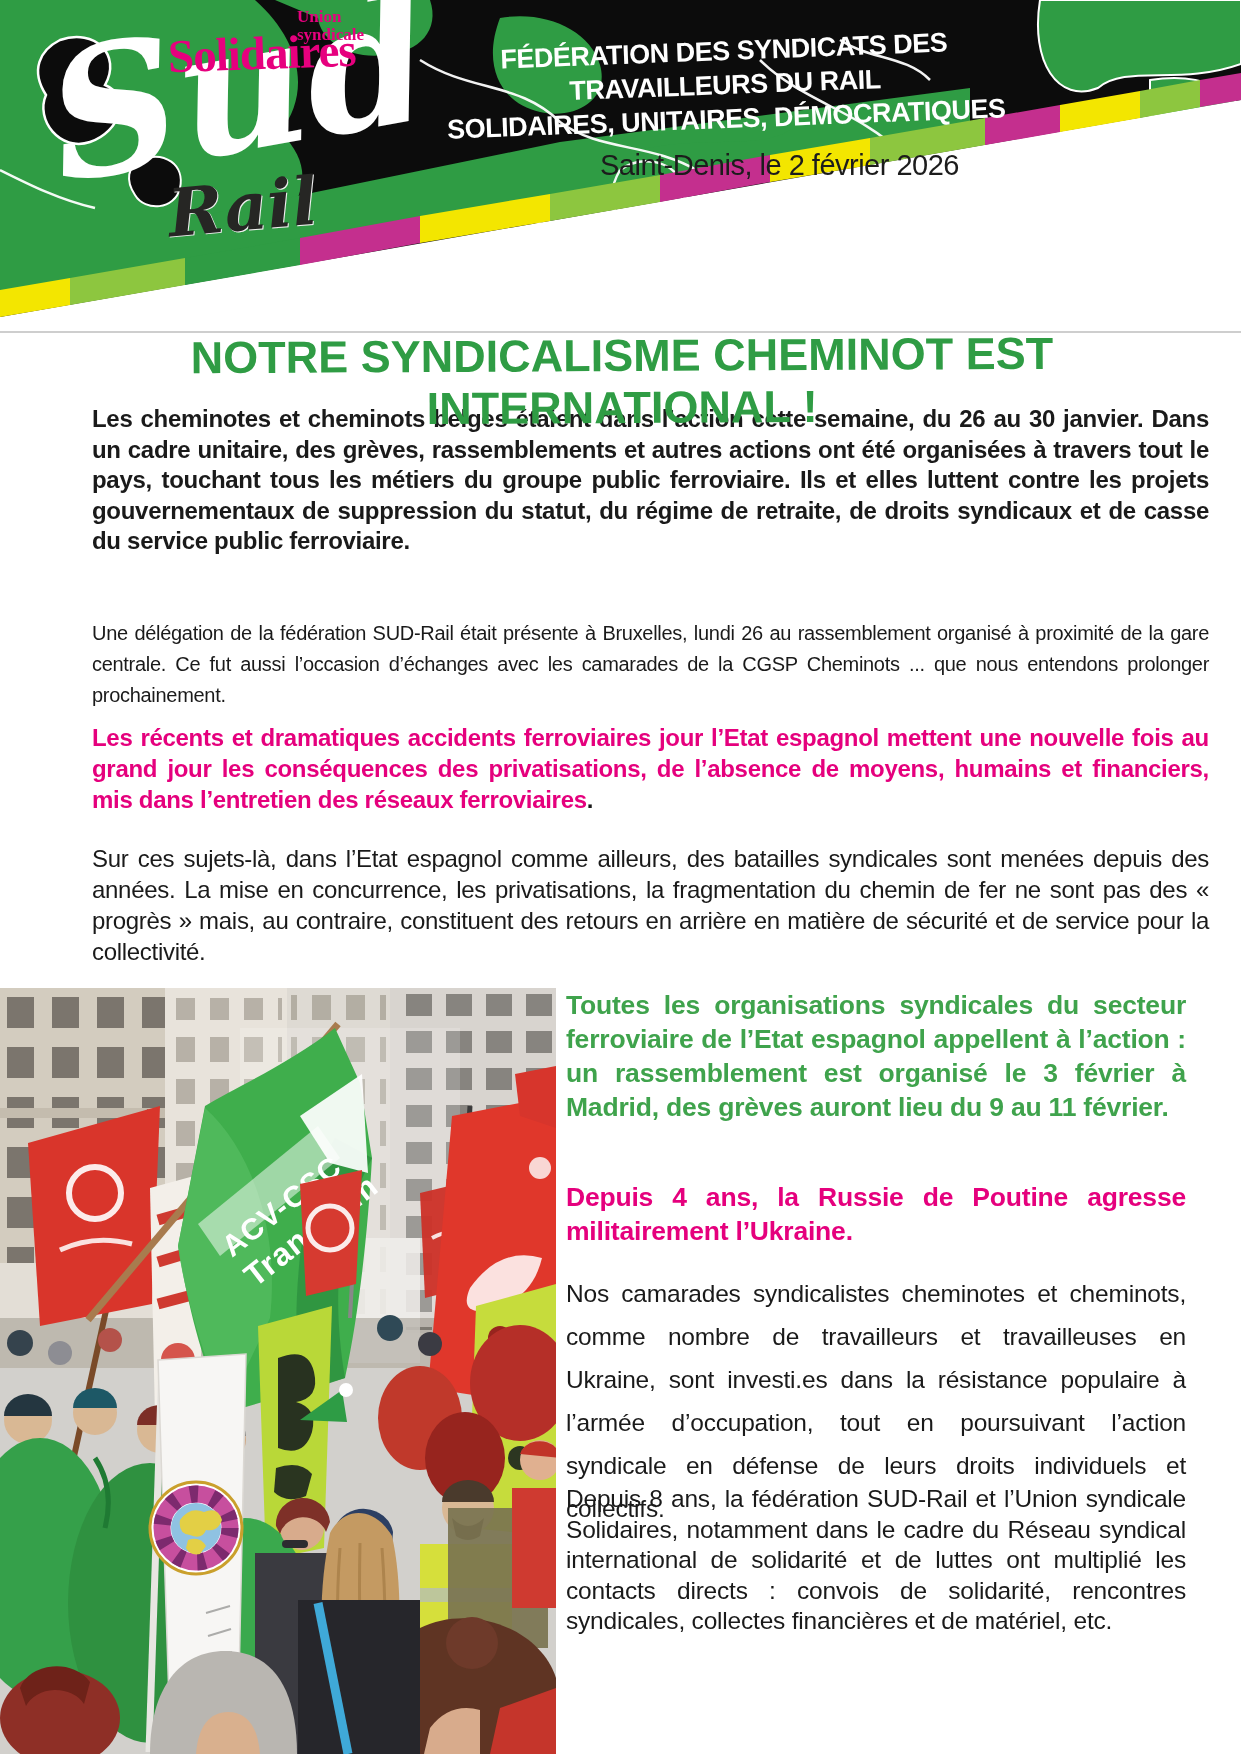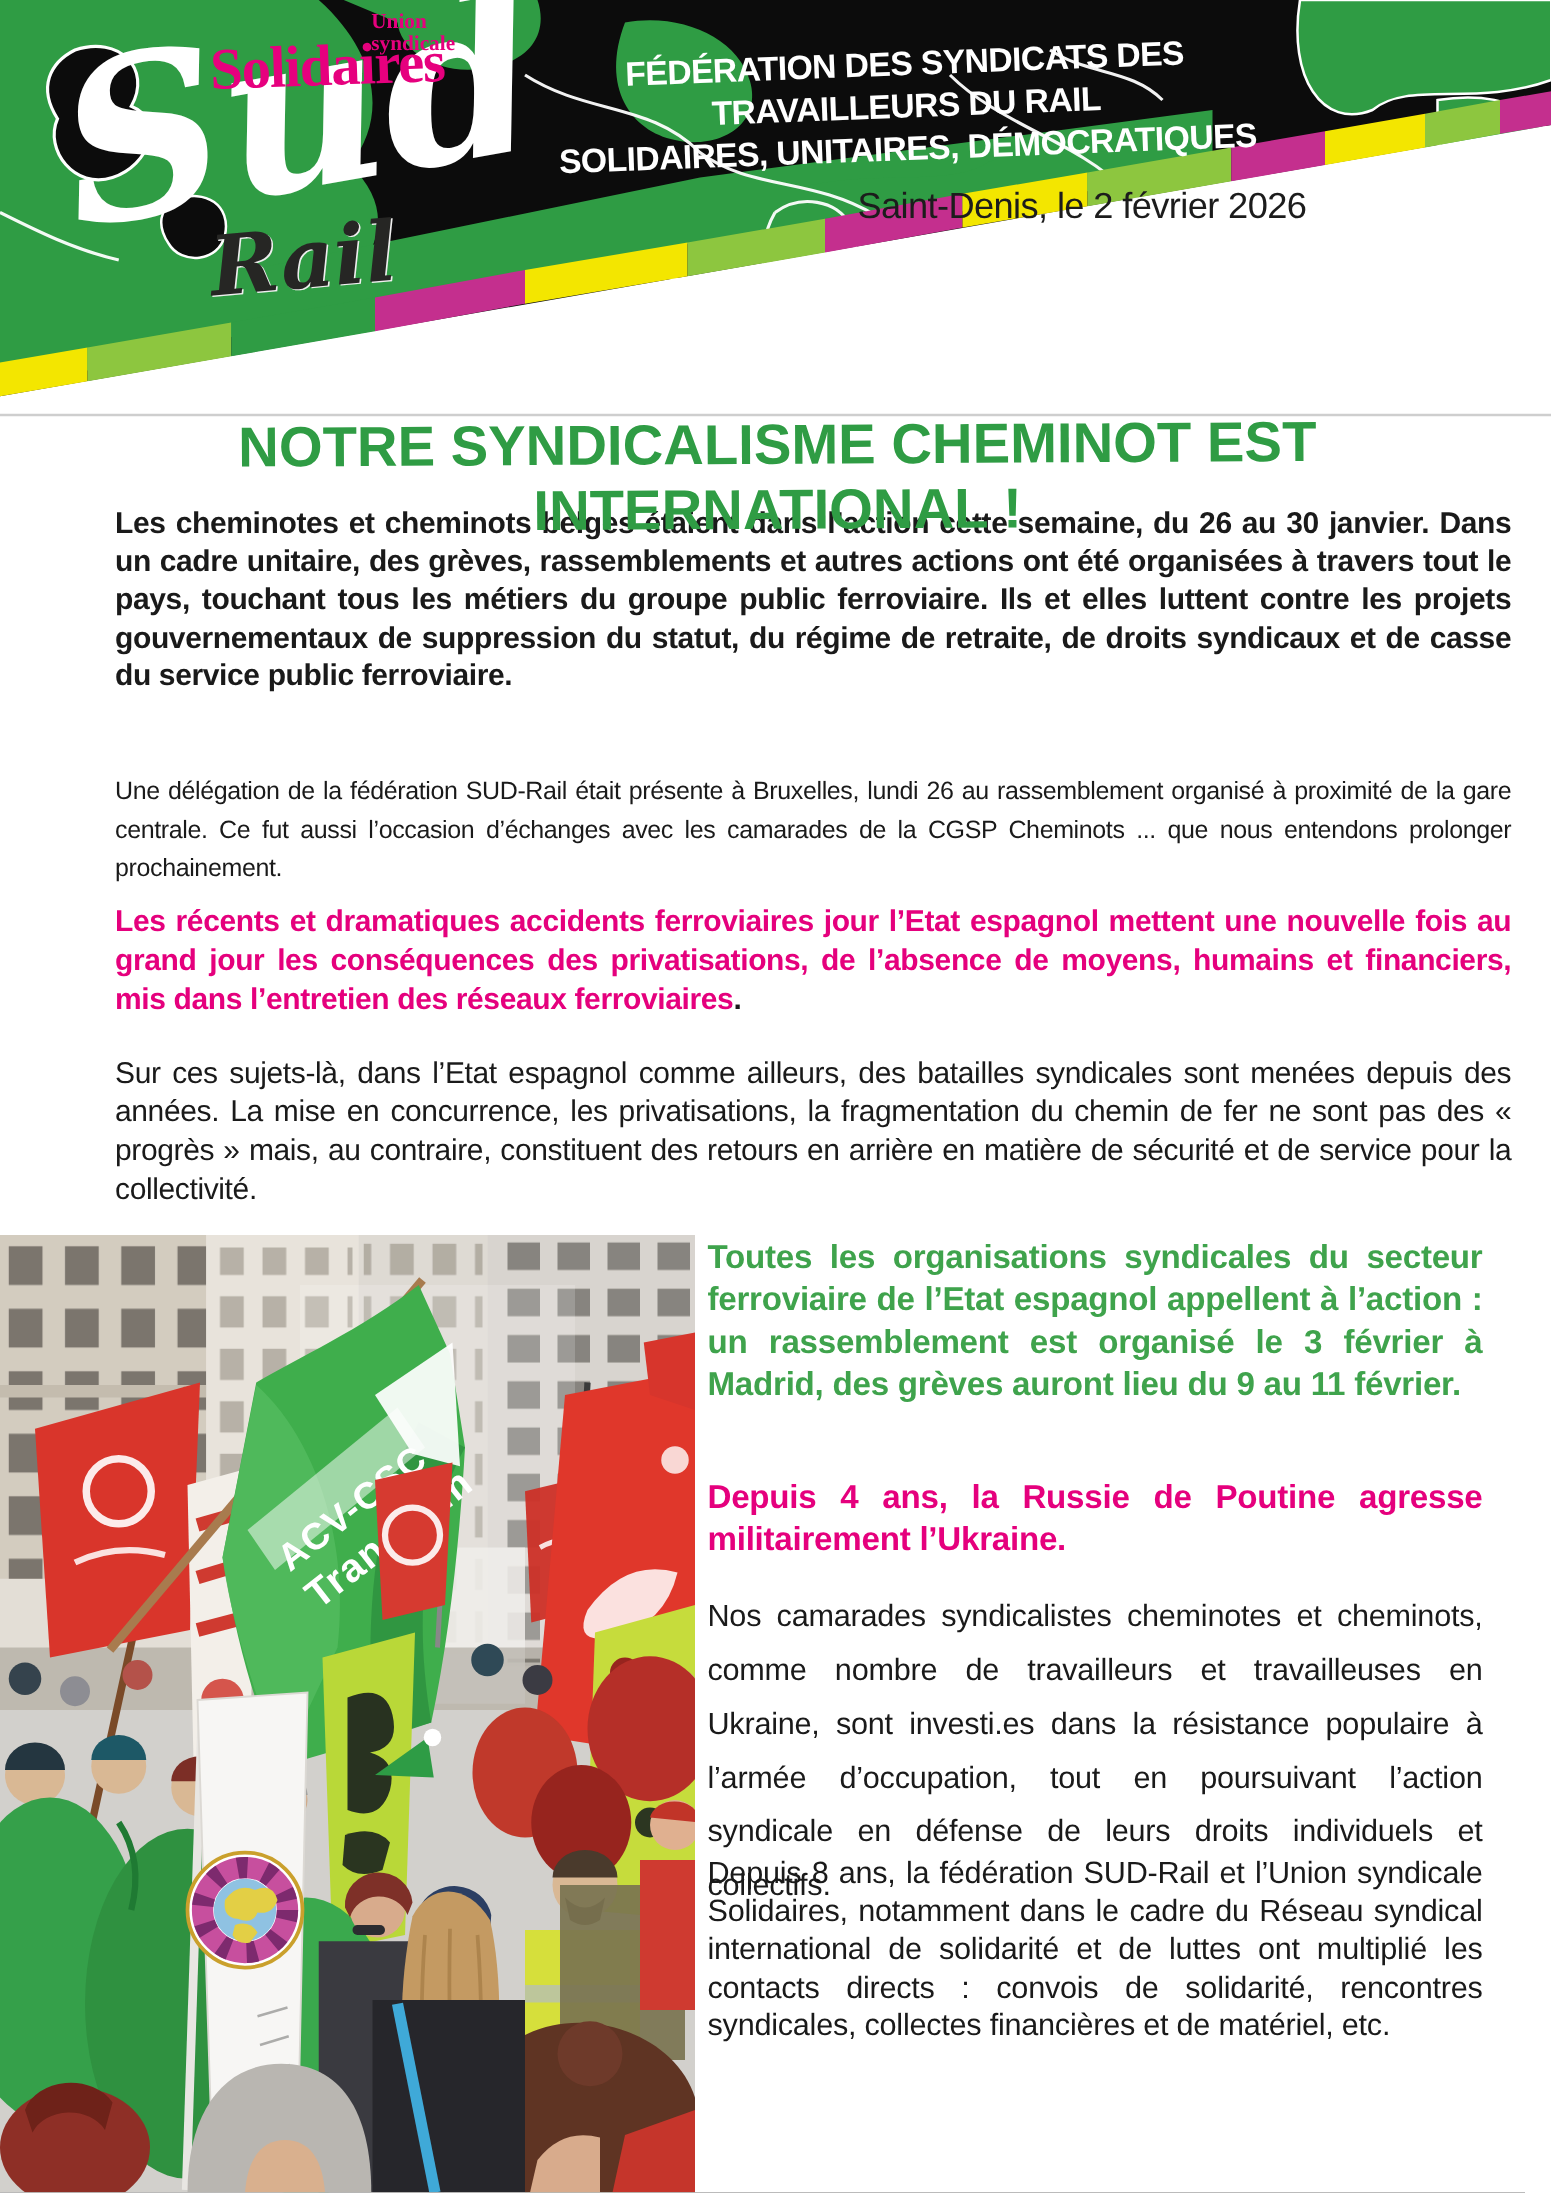--- a/index.html
+++ b/index.html
@@ -32,21 +32,21 @@
     font-family:"DejaVu Serif",serif;transform:rotate(-5deg);
     text-shadow:1px 1px 0 #efefef;
   }
   .federation{
     position:absolute;left:400px;top:34px;width:650px;z-index:5;
     color:#ffffff;font-weight:bold;font-size:27px;line-height:34px;
     text-align:center;letter-spacing:-0.5px;transform:rotate(-2.2deg);
   }
   .dateline{
     position:absolute;left:600px;top:149px;width:445px;z-index:6;
-    font-size:29px;text-align:right;color:#1c1c1c;letter-spacing:-0.5px;
+    font-size:29px;color:#1c1c1c;letter-spacing:-0.5px;
   }
   
   .title-right{
     position:absolute;left:300px;top:190px;width:780px;z-index:6;
     text-align:right;color:#2f9c44;font-weight:800;
   }
   .title-l1{font-size:49px;line-height:58px;letter-spacing:2px;transform:rotate(-0.6deg);}
   .title-l2{font-size:51px;line-height:64px;letter-spacing:0px;transform:rotate(-0.4deg);}
   .title-l3{
     position:absolute;left:58px;top:330px;width:1128px;z-index:6;

